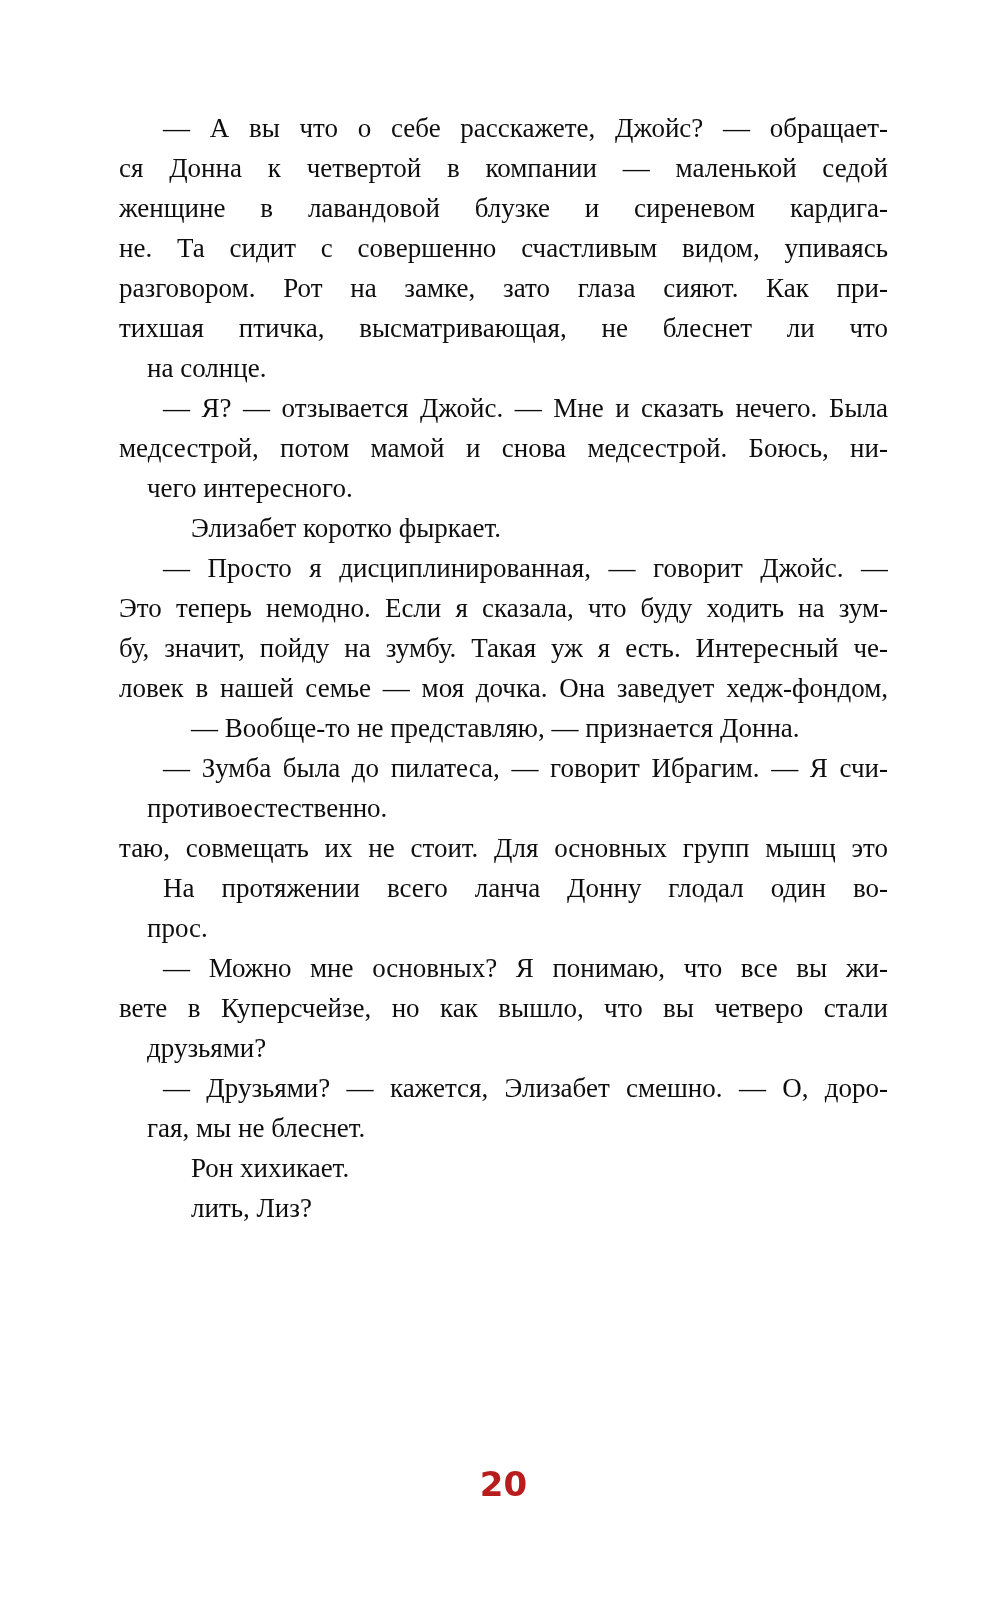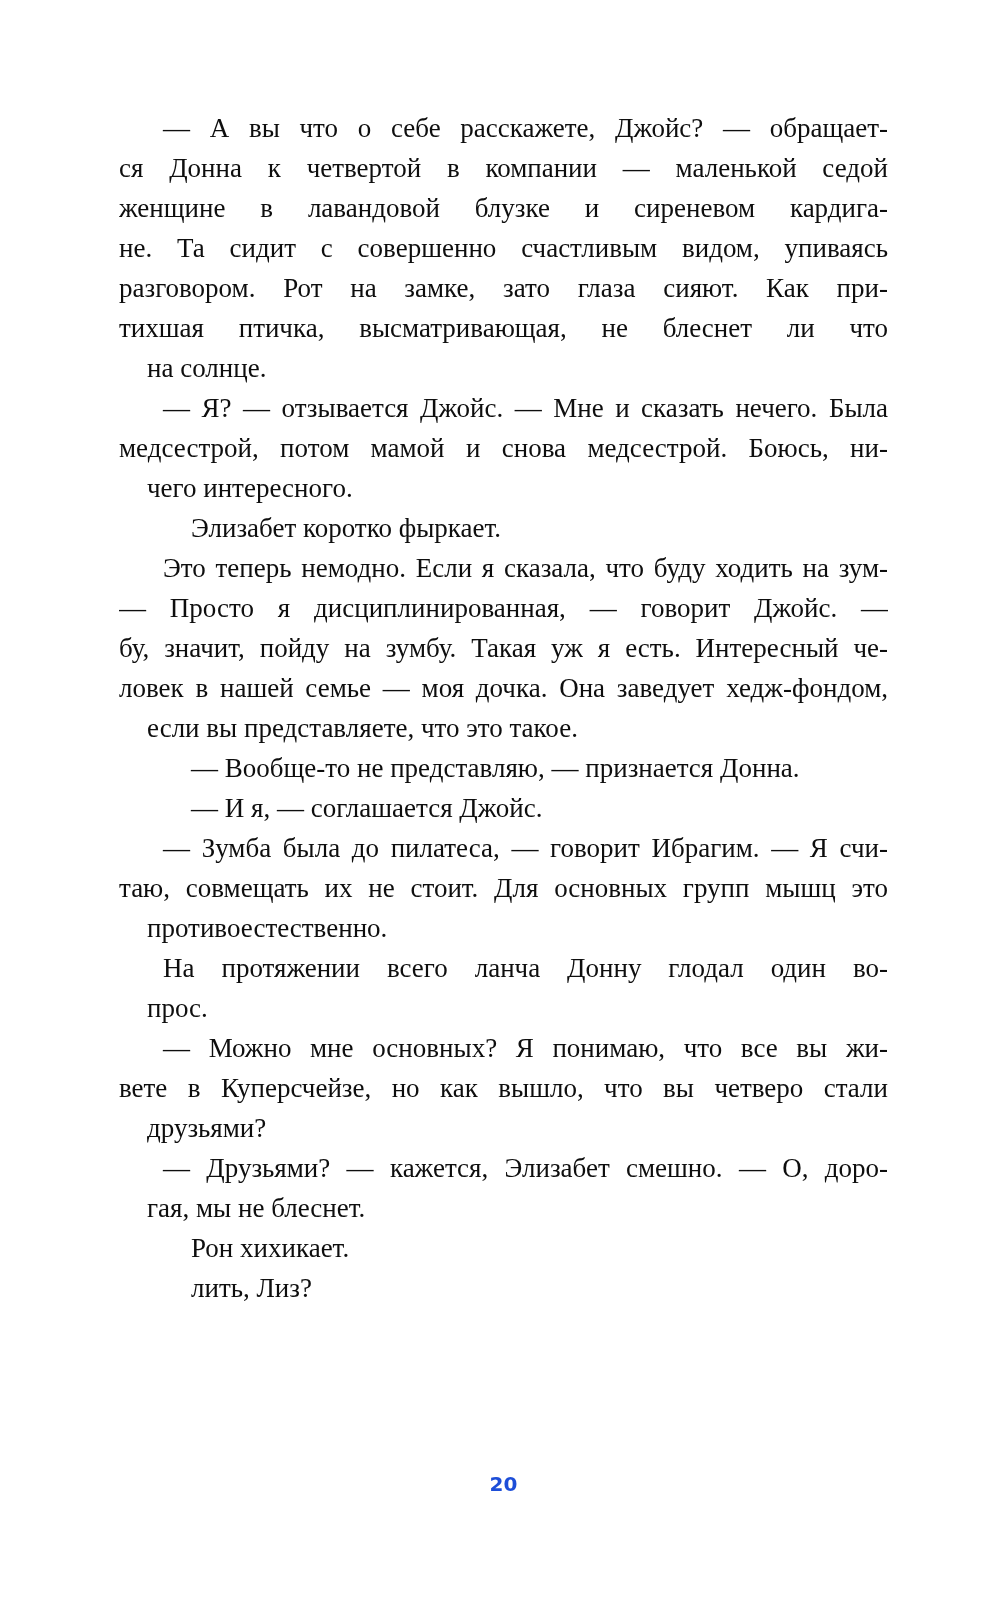--- a/index.html
+++ b/index.html
@@ -46,22 +46,22 @@
   .folio {
     position: absolute;
     left: 119px;
     top: 1464px;
     width: 769px;
     height: 40px;
     line-height: 40px;
     text-align: center;
     font-family: "DejaVu Sans", sans-serif;
     font-weight: 700;
-    font-size: 20px;
-    color: #1d4ed8;
+    font-size: 34px;
+    color: #b91c1c;
   }
 </style>
 </head>
 <body>
 
 <div class="book-page">
   <div class="text-block">
       <div class="para">
         <div class="line">— А вы что о себе расскажете, Джойс? — обращает-</div>
         <div class="line">ся Донна к четвертой в компании — маленькой седой</div>
@@ -73,36 +73,32 @@
       </div>
       <div class="para">
         <div class="line">— Я? — отзывается Джойс. — Мне и сказать нечего. Была</div>
         <div class="line">медсестрой, потом мамой и снова медсестрой. Боюсь, ни-</div>
         <div class="line last">чего интересного.</div>
       </div>
       <div class="para">
         <div class="line last">Элизабет коротко фыркает.</div>
       </div>
       <div class="para">
+        <div class="line">— Просто я дисциплинированная, — говорит Джойс. —</div>
         <div class="line">Это теперь немодно. Если я сказала, что буду ходить на зум-</div>
-        <div class="line">— Просто я дисциплинированная, — говорит Джойс. —</div>
         <div class="line">бу, значит, пойду на зумбу. Такая уж я есть. Интересный че-</div>
         <div class="line">ловек в нашей семье — моя дочка. Она заведует хедж-фондом,</div>
-        <div class="line last">если вы представляете, что это такое.</div>
       </div>
       <div class="para">
         <div class="line last">— Вообще-то не представляю, — признается Донна.</div>
       </div>
       <div class="para">
-        <div class="line last">— И я, — соглашается Джойс.</div>
-      </div>
-      <div class="para">
         <div class="line">— Зумба была до пилатеса, — говорит Ибрагим. — Я счи-</div>
+        <div class="line last">противоестественно.</div>
         <div class="line">таю, совмещать их не стоит. Для основных групп мышц это</div>
-        <div class="line last">противоестественно.</div>
       </div>
       <div class="para">
         <div class="line">На протяжении всего ланча Донну глодал один во-</div>
         <div class="line last">прос.</div>
       </div>
       <div class="para">
         <div class="line">— Можно мне основных? Я понимаю, что все вы жи-</div>
         <div class="line">вете в Куперсчейзе, но как вышло, что вы четверо стали</div>
         <div class="line last">друзьями?</div>
       </div>

